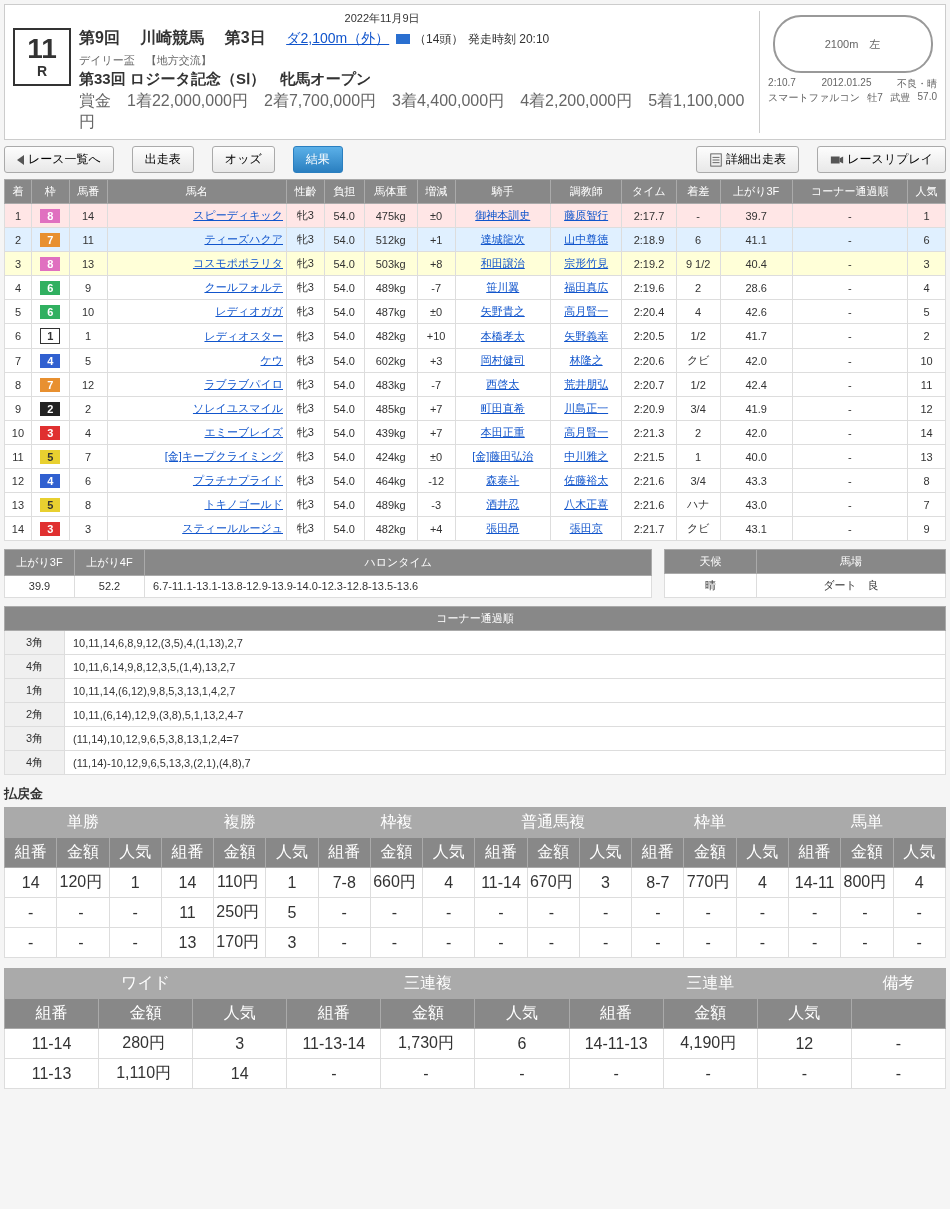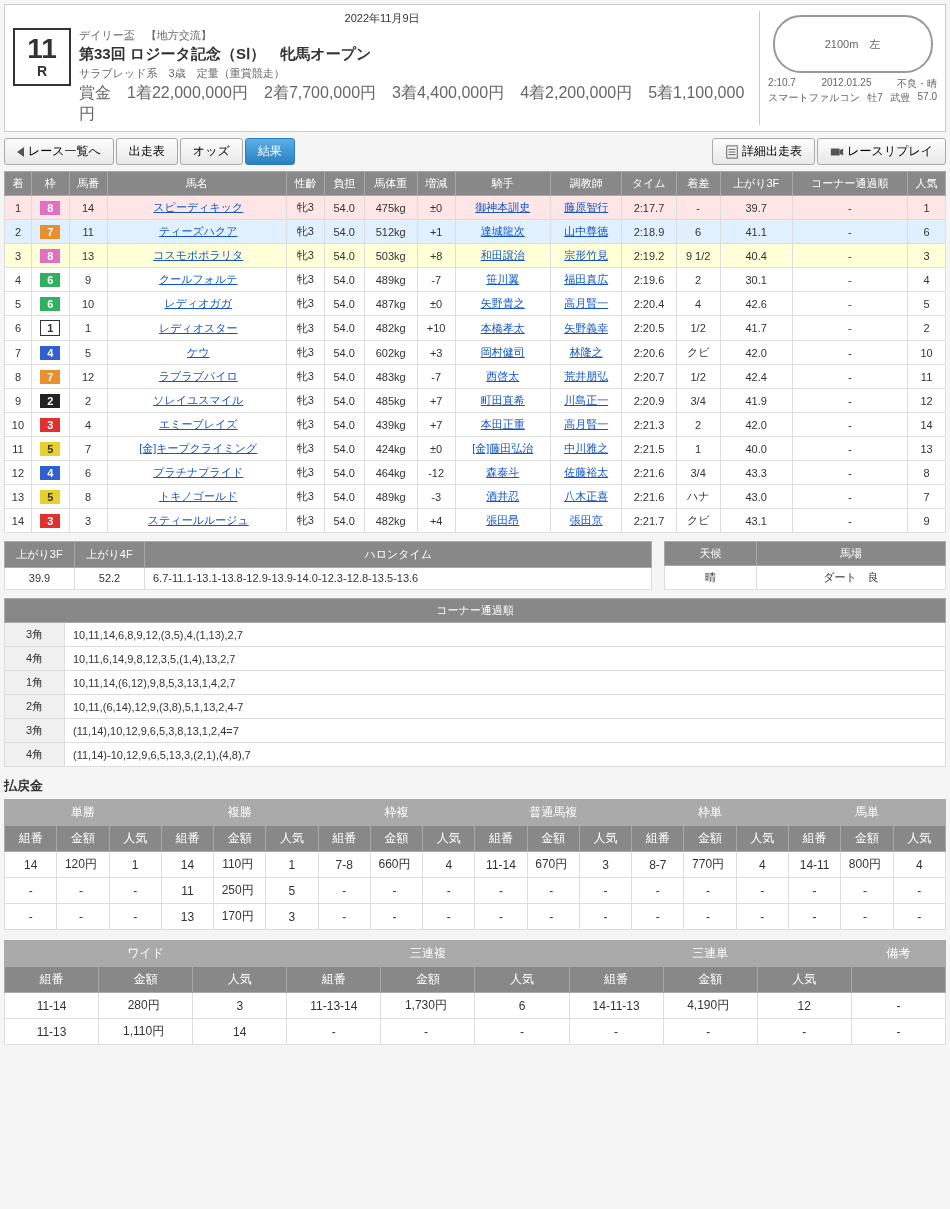--- a/index.html
+++ b/index.html
@@ -14,69 +14,77 @@
 .title-line { font-size: 16px; font-weight: bold; margin-bottom: 4px; }
 .title-line .dist { color: #1155cc; text-decoration: underline; font-weight: normal; font-size: 14px; }
 .sub1 { font-size: 11px; color: #666; margin-bottom: 2px; }
 .race-name { font-size: 15px; font-weight: bold; margin-bottom: 2px; }
 .sub2 { font-size: 11px; color: #666; margin-bottom: 2px; }
 .prize { font-size: 16px; color: #666; }
 .track-box { width: 180px; border-left: 1px solid #ccc; padding-left: 8px; font-size: 10px; color: #666; }
 .track-oval { width: 160px; height: 58px; border: 2px solid #999; border-radius: 28px; margin: 4px auto; position: relative; display:flex; align-items:center; justify-content:center; font-size:11px; color:#666; }
 .track-meta { display: flex; justify-content: space-between; font-size: 10px; }
 
-.navbar { margin: 6px 4px; display: flex; gap: 2px; align-items: center; }
+.navbar { margin: 6px 4px; display: flex; gap: 18px; align-items: center; }
 .btn { background: linear-gradient(#fdfdfd,#e8e8e8); border: 1px solid #aaa; border-radius: 3px; padding: 4px 12px; font-size: 12px; cursor: pointer; }
 .btn.active { background: linear-gradient(#5bb0e8,#2a7fc0); color: #fff; border-color: #2a7fc0; }
 .navbar .spacer { flex: 1; }
 .icon-sm { width: 14px; height: 14px; display: inline-block; vertical-align: middle; }
 
 table.results { border-collapse: collapse; width: calc(100% - 8px); margin: 4px; background: #fff; font-size: 11px; }
 table.results th { background: #888; color: #fff; padding: 4px 2px; border: 1px solid #aaa; font-weight: normal; text-align: center; font-size: 11px; }
 table.results td { border: 1px solid #ddd; padding: 4px 3px; text-align: center; white-space: nowrap; }
-table.results td.name { text-align: center; padding-left: 6px; }
+table.results td.name { text-align: right; padding-left: 6px; }
 tr.pos1 td { background: #ffe6e6; }
 tr.pos2 td { background: #e0f0ff; }
 tr.pos3 td { background: #ffffd8; }
 .waku { color: #fff; font-weight: bold; width: 20px; }
 .w1{background:#fff;color:#333;border:1px solid #333;} .w2{background:#222;} .w3{background:#e03030;} .w4{background:#3060d0;} .w5{background:#e8d030;color:#333;} .w6{background:#30b060;} .w7{background:#e89030;} .w8{background:#e070c0;}
 
 .section-title { font-size: 13px; font-weight: bold; margin: 10px 4px 2px; }
 
 table.mini { border-collapse: collapse; background: #fff; font-size: 11px; margin: 4px; }
 table.mini th { background: #888; color: #fff; padding: 4px 6px; border: 1px solid #aaa; font-weight: normal; text-align: center; }
 table.mini td { border: 1px solid #ddd; padding: 4px 8px; text-align: center; }
 .flex-row { display: flex; gap: 0; }
 .corner-table td.lbl { background: #f0f0f0; width: 60px; }
 .corner-table td.val { text-align: left; }
 
 .payout-wrap { width: calc(100% - 8px); margin: 4px; }
-table.payout { border-collapse: collapse; width: 100%; font-size: 12px; background: #fff; table-layout: fixed; }
+table.payout { border-collapse: collapse; width: 100%; font-size: 16px; background: #fff; table-layout: fixed; }
 table.payout th { background: #888; color: #fff; padding: 4px 2px; border: 1px solid #aaa; font-weight: normal; }
 table.payout th.cat { background: #aaa; }
 table.payout td { border: 1px solid #ddd; padding: 4px 2px; text-align: center; }
 table.payout td.r { text-align: center; padding-right: 6px; }
 .arrow-icon{width:0;height:0;border-top:5px solid transparent;border-bottom:5px solid transparent;border-right:7px solid #555;display:inline-block;margin-right:4px;vertical-align:middle;}
 .blue-flag{width:14px;height:10px;background:#2a6fd0;display:inline-block;vertical-align:middle;margin-left:2px;}
 </style>
 </head>
 <body>
 
 <div class="header-block">
   <div>
     <div class="date-line">2022年11月9日</div>
     <div style="display:flex;gap:8px;align-items:flex-start">
       <div class="race-num-box">
         <span class="big">11</span>
         <span class="r">R</span>
       </div>
       <div class="header-main">
+        <div class="title-line">
+          <span>第9回</span>　
+          <span>川崎競馬</span>　
+          <span>第3日</span>　
+          <a class="dist">ダ2,100m（外）</a>
+          <span class="blue-flag"></span>
+          <span style="font-weight:normal;font-size:12px">（14頭）</span>
+          <span style="font-weight:normal;font-size:12px">発走時刻 20:10</span>
+        </div>
         <div class="sub1"><span>デイリー盃</span>　<span>【地方交流】</span></div>
         <div class="race-name">第33回 ロジータ記念（SⅠ）　牝馬オープン</div>
-        <div class="sub2">サラブレッド系　3歳　定量（重賞競走）</div>
         <div class="prize"><span>賞金</span>　<span>1着22,000,000円　2着7,700,000円　3着4,400,000円　4着2,200,000円　5着1,100,000円</span></div>
       </div>
     </div>
   </div>
   <div class="track-box">
     <div class="track-oval">
         <span>2100m　左</span>
       </div>
     <div class="track-meta">
       <span>2:10.7</span>
@@ -188,21 +196,21 @@
         <td>9</td>
         <td class="name"><a>クールフォルテ</a></td>
         <td>牝3</td>
         <td>54.0</td>
         <td>489kg</td>
         <td>-7</td>
         <td><a>笹川翼</a></td>
         <td><a>福田真広</a></td>
         <td>2:19.6</td>
         <td>2</td>
-        <td>30.1</td>
+        <td>28.6</td>
         <td>-</td>
         <td>4</td>
       </tr>
       <tr class="">
         <td>5</td>
         <td><span class="waku w6" style="display:inline-block;padding:1px 4px">6</span></td>
         <td>10</td>
         <td class="name"><a>レディオガガ</a></td>
         <td>牝3</td>
         <td>54.0</td>

